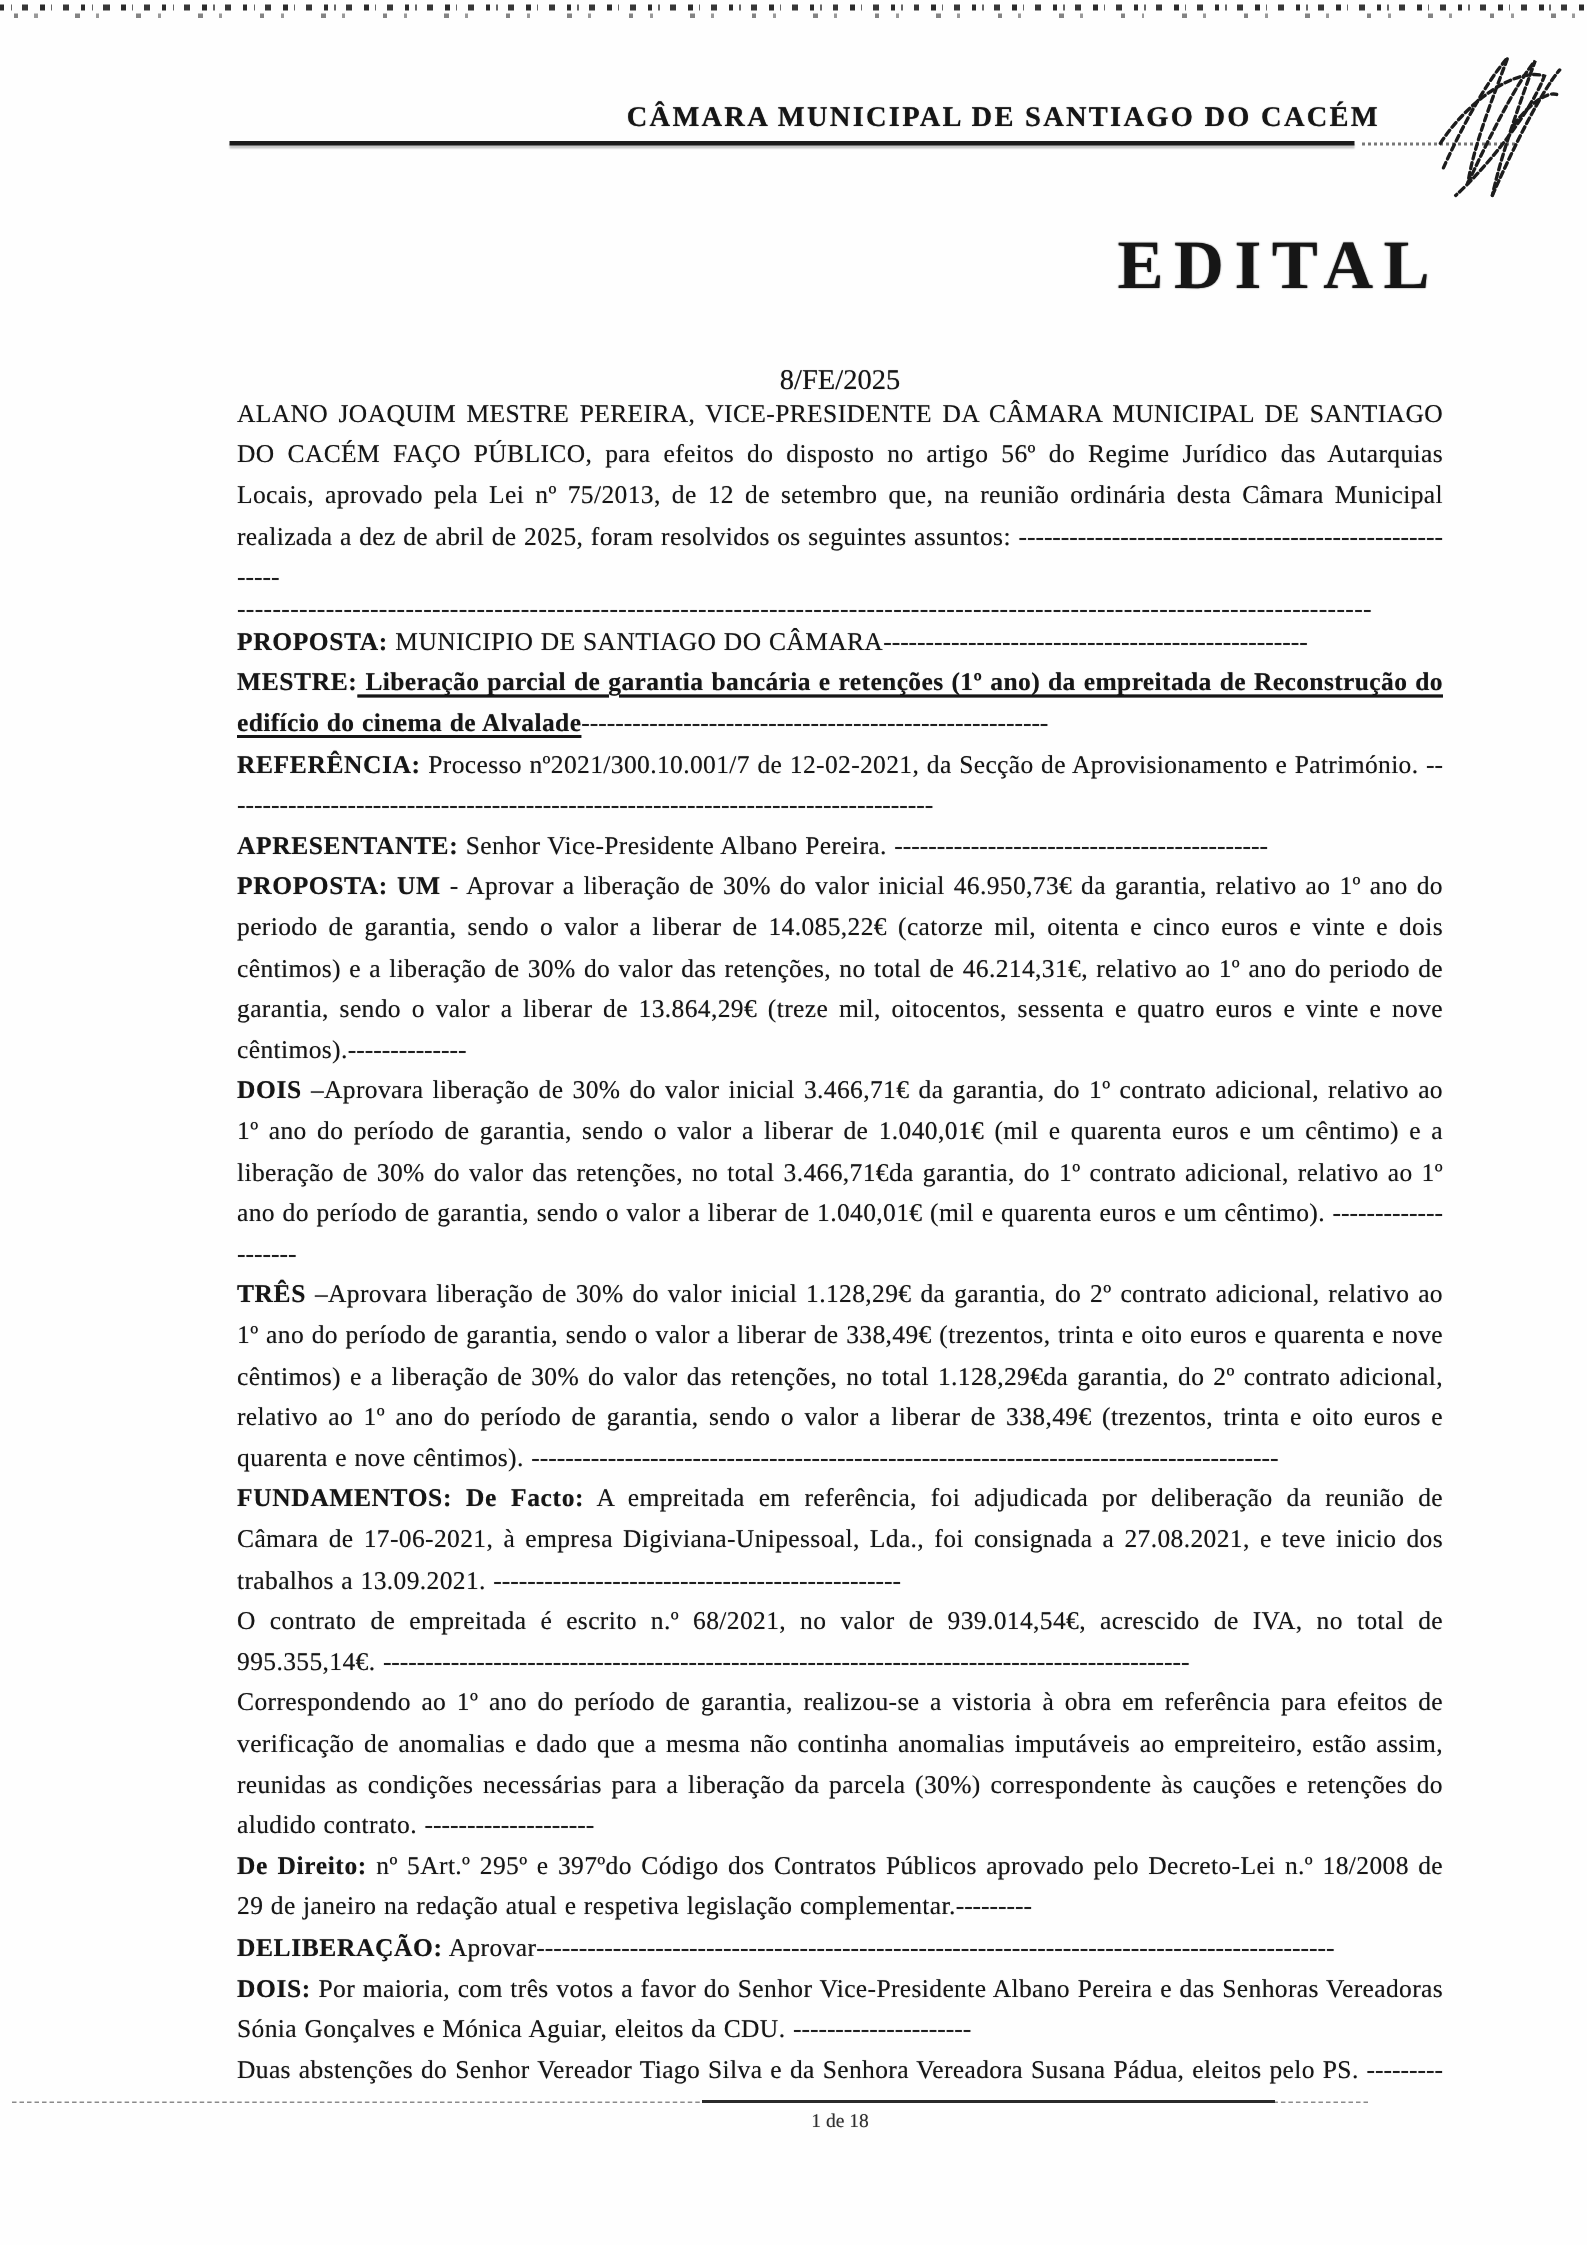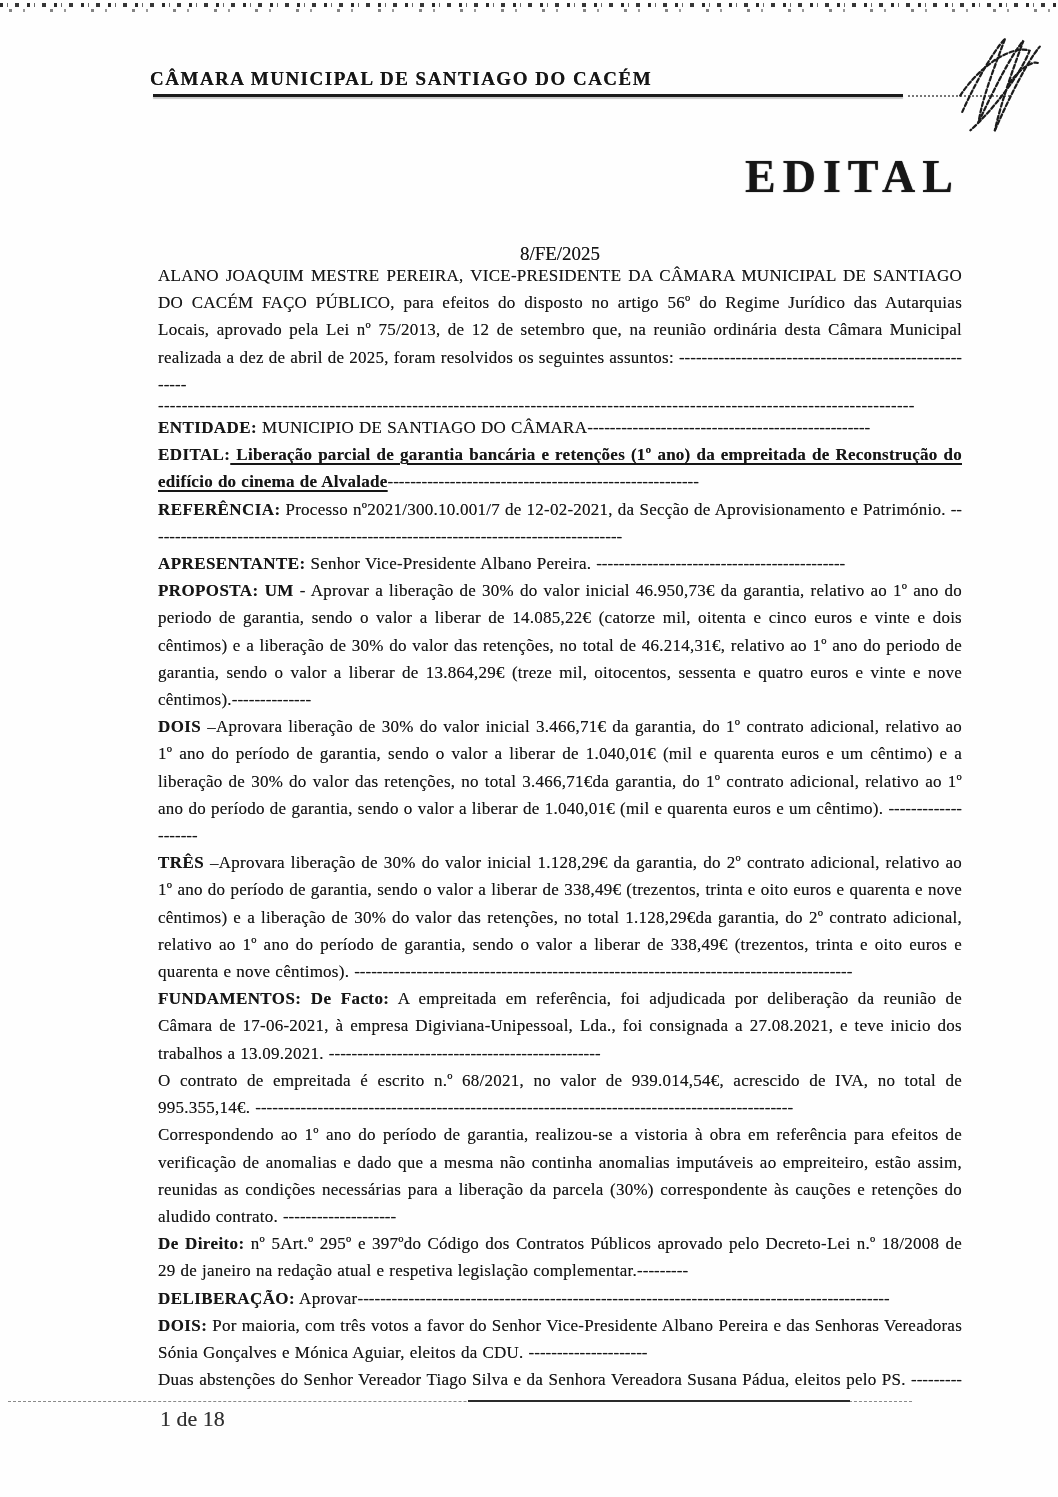--- a/index.html
+++ b/index.html
@@ -15,21 +15,21 @@
   .noise1{top:3px;height:4px;background:repeating-linear-gradient(90deg,
     rgba(20,20,20,.9) 0 3px, transparent 3px 7px,
     rgba(20,20,20,.65) 7px 8px, transparent 8px 15px,
     rgba(20,20,20,.85) 15px 19px, transparent 19px 27px);}
   .noise2{top:9px;height:3px;background:repeating-linear-gradient(90deg,
     transparent 0 9px, rgba(30,30,30,.55) 9px 12px,
     transparent 12px 23px, rgba(30,30,30,.45) 23px 25px, transparent 25px 41px);}
 
   .muni{
     position:absolute;top:68px;left:150px;width:770px;
-    text-align:left;font-weight:bold;font-size:19px;letter-spacing:1.5px;
+    text-align:right;font-weight:bold;font-size:19px;letter-spacing:1.5px;
     text-shadow:0 0 .6px rgba(10,10,10,.75);
   }
   .muni-rule{position:absolute;top:94px;left:153px;width:750px;height:3px;background:#1b1b1b;
     box-shadow:0 2px 1px rgba(0,0,0,.22);}
   .muni-rule-ext{position:absolute;top:95px;left:908px;width:102px;border-top:2px dotted #777;}
 
   .signature{position:absolute;top:32px;left:948px;width:102px;height:118px;}
 
   .title{
     position:absolute;top:150px;left:160px;width:800px;text-align:right;
@@ -50,22 +50,22 @@
   .body p{margin:0;}
   .body b{letter-spacing:.4px;}
   .sep{line-height:16px;white-space:nowrap;overflow:hidden;}
   .assunto{font-weight:bold;text-decoration:underline;text-decoration-thickness:1.5px;text-underline-offset:3px;}
   .dash{letter-spacing:0;}
 
   
   .footer-band{position:absolute;top:1393px;left:0;width:100%;height:104px;background:#fefefe;}
   .footer-dashes{position:absolute;top:1401px;left:8px;width:904px;border-top:1px dashed #8a8a8a;}
   .footer-rule{position:absolute;top:1400px;left:468px;width:382px;height:2px;background:#2a2a2a;}
-  .pagenum{position:absolute;top:1406px;left:160px;width:800px;
-    font-size:22px;color:#303030;text-shadow:0 0 .5px rgba(40,40,40,.5);}
+  .pagenum{position:absolute;top:1406px;left:160px;width:800px;text-align:center;
+    font-size:13px;color:#303030;text-shadow:0 0 .5px rgba(40,40,40,.5);}
 </style>
 </head>
 <body>
 
 <div class="page">
 
   <div class="noise noise1"></div>
   <div class="noise noise2"></div>
 
   <div class="muni">CÂMARA MUNICIPAL DE SANTIAGO DO CACÉM</div>
@@ -84,23 +84,23 @@
 
   <div class="title">EDITAL</div>
   <div class="docnum">8/FE/2025</div>
 
   <div class="body">
 
     <p><span>ALANO JOAQUIM MESTRE PEREIRA, VICE-PRESIDENTE DA CÂMARA MUNICIPAL DE SANTIAGO DO CACÉM FAÇO PÚBLICO,</span><span> para efeitos do disposto no artigo 56º do Regime Jurídico das Autarquias Locais, aprovado pela Lei nº 75/2013, de 12 de setembro que, na reunião ordinária desta Câmara Municipal realizada a dez de abril de 2025, foram resolvidos os seguintes assuntos: </span><span class="dash">-------------------------------------------------------</span></p>
 
     <p class="sep">--------------------------------------------------------------------------------------------------------------------------------</p>
 
-    <p><b>ENTIDADE:</b><span> MUNICIPIO DE SANTIAGO DO CÂMARA</span><span class="dash">--------------------------------------------------</span></p>
+    <p><b>PROPOSTA:</b><span> MUNICIPIO DE SANTIAGO DO CÂMARA</span><span class="dash">--------------------------------------------------</span></p>
 
-    <p><b>EDITAL:</b><span class="assunto"> Liberação parcial de garantia bancária e retenções (1º ano) da empreitada de Reconstrução do edifício do cinema de Alvalade</span><span class="dash">-------------------------------------------------------</span></p>
+    <p><b>MESTRE:</b><span class="assunto"> Liberação parcial de garantia bancária e retenções (1º ano) da empreitada de Reconstrução do edifício do cinema de Alvalade</span><span class="dash">-------------------------------------------------------</span></p>
 
 
     <p><b>REFERÊNCIA:</b><span> Processo nº2021/300.10.001/7 de 12-02-2021, da Secção de Aprovisionamento e Património. </span><span class="dash">------------------------------------------------------------------------------------</span></p>
 
     <p><b>APRESENTANTE:</b><span> Senhor Vice-Presidente Albano Pereira. </span><span class="dash">--------------------------------------------</span></p>
 
     <p><b>PROPOSTA: UM</b><span> - Aprovar a liberação de 30% do valor inicial 46.950,73€ da garantia, relativo ao 1º ano do periodo de garantia, sendo o valor a liberar de 14.085,22€ (catorze mil, oitenta e cinco euros e vinte e dois cêntimos) e a liberação de 30% do valor das retenções, no total de 46.214,31€, relativo ao 1º ano do periodo de garantia, sendo o valor a liberar de 13.864,29€ (treze mil, oitocentos, sessenta e quatro euros e vinte e nove cêntimos).</span><span class="dash">--------------</span></p>
 
     <p><b>DOIS</b><span> –Aprovara liberação de 30% do valor inicial 3.466,71€ da garantia, do 1º contrato adicional, relativo ao 1º ano do período de garantia, sendo o valor a liberar de 1.040,01€ (mil e quarenta euros e um cêntimo) e a liberação de 30% do valor das retenções, no total 3.466,71€da garantia, do 1º contrato adicional, relativo ao 1º ano do período de garantia, sendo o valor a liberar de 1.040,01€ (mil e quarenta euros e um cêntimo). </span><span class="dash">--------------------</span></p>
 

